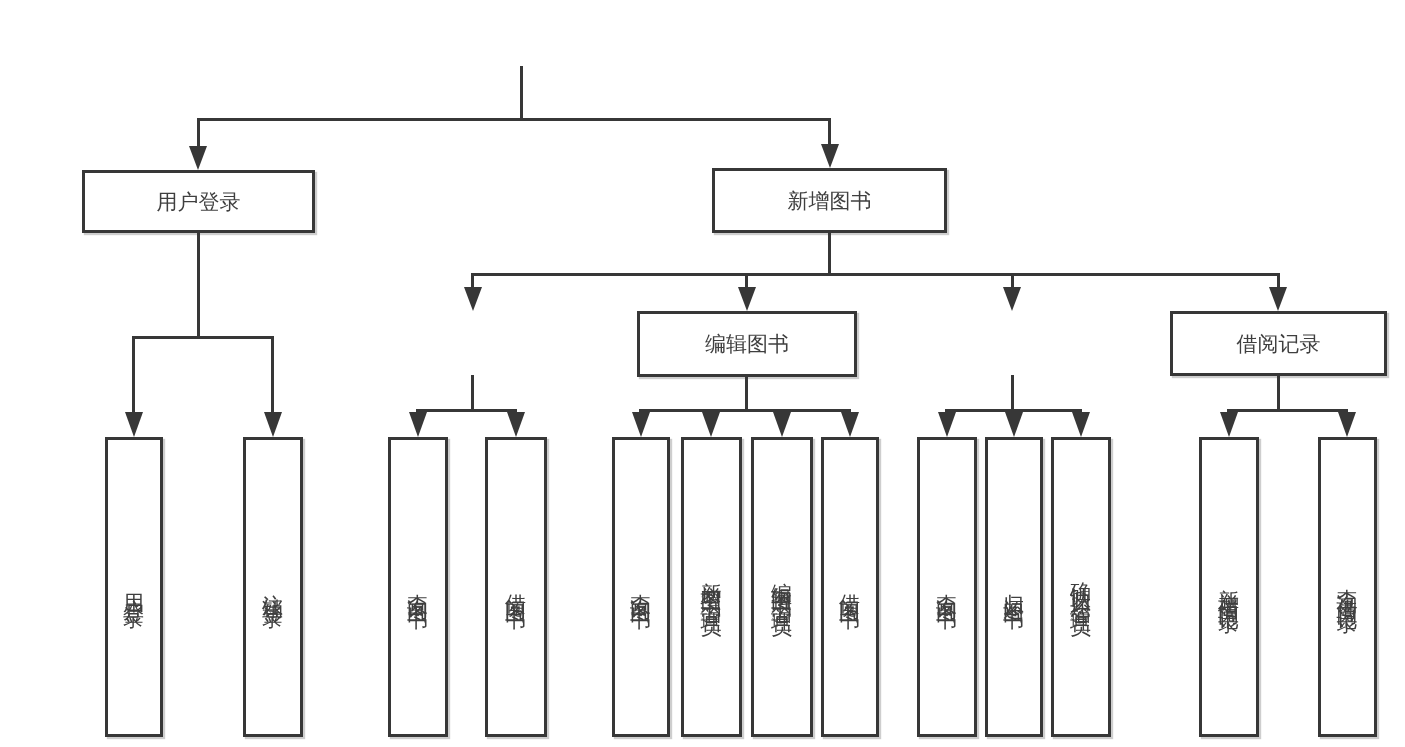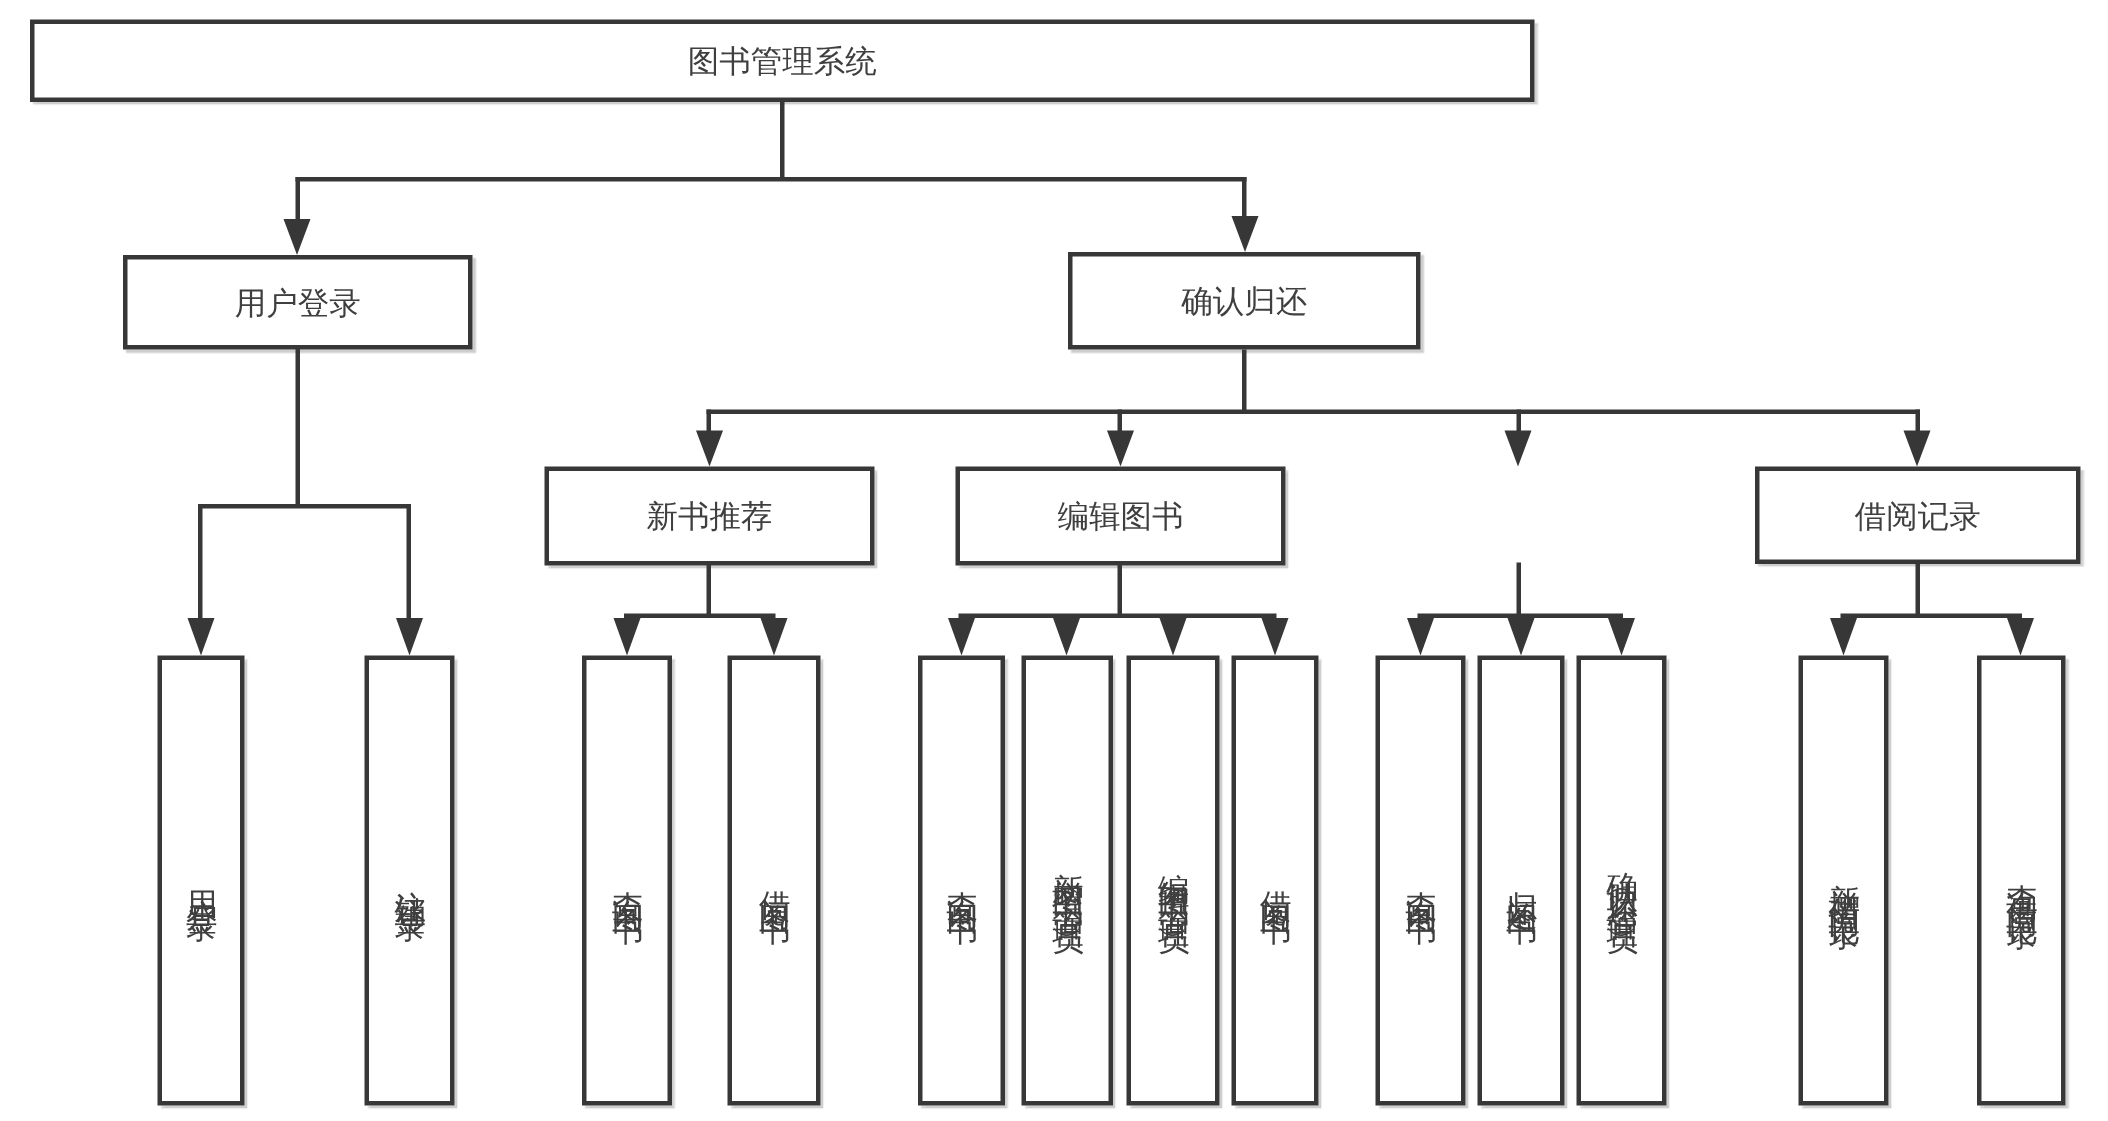--- a/index.html
+++ b/index.html
@@ -36,59 +36,53 @@
   #watermark{
     position:absolute;right:4px;top:712px;z-index:10;
     font-size:21px;color:var(--wm);letter-spacing:1px;white-space:nowrap;
   }
 </style>
 </head>
 <body>
 
 <div id="canvas">
 
-  <div class="box" style="left:20px;top:13px;width:1003px;height:55px;">
-    <span>图书管理系统</span>
-  </div>
 
   <div class="vl" style="left:520px;top:66px;height:52px;"></div>
   <div class="hl" style="left:197px;top:118px;width:634px;"></div>
   <div class="vl" style="left:197px;top:118px;height:28px;"></div>
   <div class="ar" style="left:189px;top:146px;border-top-width:24px;"></div>
   <div class="vl" style="left:828px;top:118px;height:26px;"></div>
   <div class="ar" style="left:821px;top:144px;border-top-width:24px;"></div>
 
   <div class="box" style="left:82px;top:170px;width:233px;height:63px;">
     <span>用户登录</span>
   </div>
   <div class="box" style="left:712px;top:168px;width:235px;height:65px;">
-    <span>确认归还</span>
+    <span>新增图书</span>
   </div>
 
   <div class="vl" style="left:197px;top:231px;height:105px;"></div>
   <div class="hl" style="left:132px;top:336px;width:142px;"></div>
   <div class="vl" style="left:132px;top:336px;height:78px;"></div>
   <div class="ar" style="left:125px;top:412px;"></div>
   <div class="vl" style="left:271px;top:336px;height:78px;"></div>
   <div class="ar" style="left:264px;top:412px;"></div>
 
   <div class="vl" style="left:828px;top:233px;height:42px;"></div>
   <div class="hl" style="left:471px;top:273px;width:809px;"></div>
   <div class="vl" style="left:471px;top:273px;height:16px;"></div>
   <div class="ar" style="left:464px;top:287px;border-top-width:24px;"></div>
   <div class="vl" style="left:745px;top:273px;height:16px;"></div>
   <div class="ar" style="left:738px;top:287px;border-top-width:24px;"></div>
   <div class="vl" style="left:1011px;top:273px;height:16px;"></div>
   <div class="ar" style="left:1003px;top:287px;border-top-width:24px;"></div>
   <div class="vl" style="left:1277px;top:273px;height:16px;"></div>
   <div class="ar" style="left:1269px;top:287px;border-top-width:24px;"></div>
 
-  <div class="box" style="left:363px;top:311px;width:220px;height:66px;">
-    <span>新书推荐</span>
-  </div>
   <div class="box" style="left:637px;top:311px;width:220px;height:66px;">
     <span>编辑图书</span>
   </div>
   <div class="box" style="left:1170px;top:311px;width:217px;height:65px;">
     <span>借阅记录</span>
   </div>
 
   <div class="vl" style="left:471px;top:375px;height:36px;"></div>
   <div class="hl" style="left:416px;top:409px;width:101px;"></div>
   <div class="ar" style="left:409px;top:412px;"></div>

